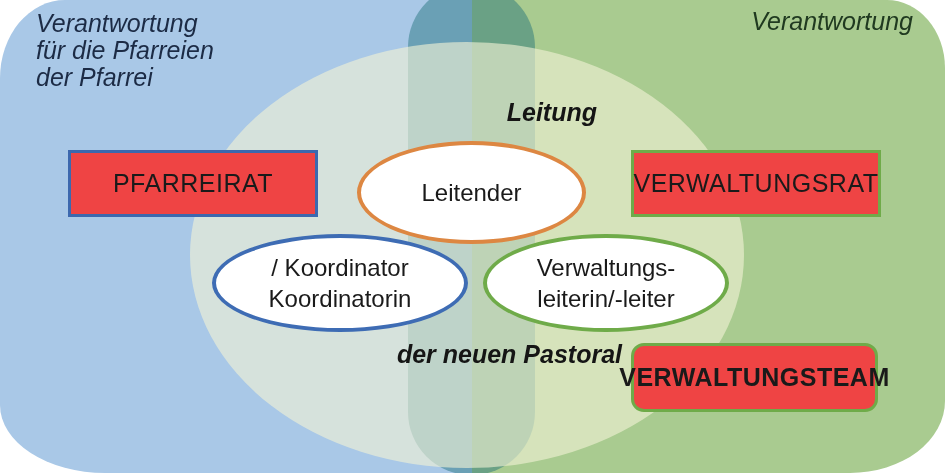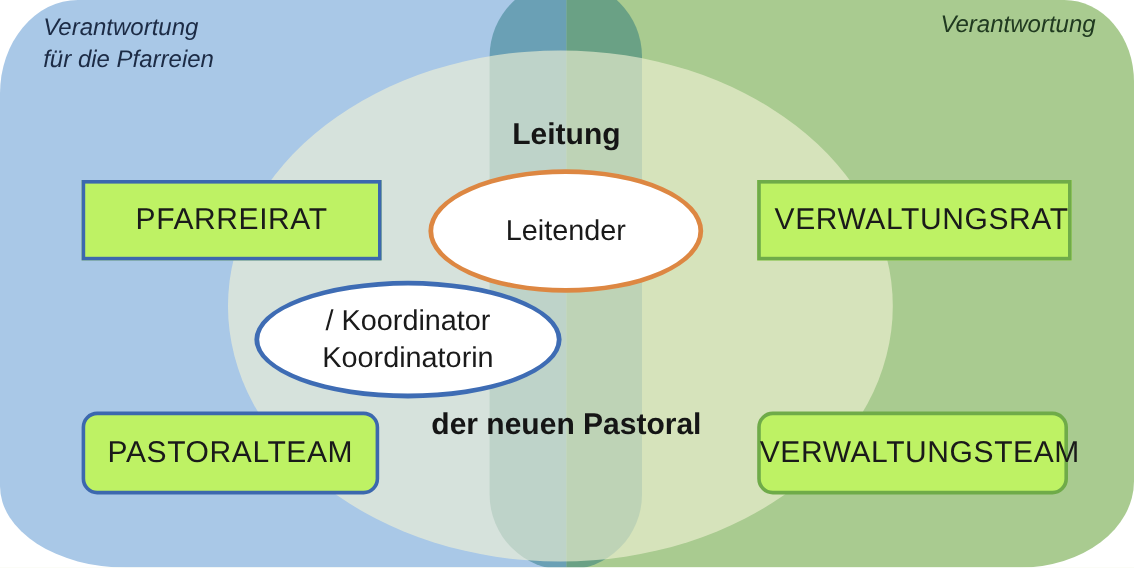--- a/index.html
+++ b/index.html
@@ -30,49 +30,49 @@
   }
   .big-ellipse{
     position:absolute;left:190px;top:42px;width:554px;height:426px;
     background:rgba(242,242,213,0.62);
     border-radius:50%;
   }
   
   .note{
     position:absolute;
     font-style:italic;
-    font-size:20px;line-height:27px;
+    font-size:25px;line-height:27px;
     color:#1c2b45;
   }
   .note-left{left:36px;top:10px;width:230px;text-align:left;}
   .note-right{right:32px;top:8px;width:280px;text-align:right;line-height:26px;color:#203a20;}
   
   .heading{
     position:absolute;
-    font-weight:bold;
+    font-weight:bold;font-style:italic;
     font-size:25px;color:#151515;
-    text-align:center;
+    text-align:right;
   }
   .heading-top{left:347px;top:98px;width:250px;}
   .heading-bottom{left:322px;top:340px;width:300px;}
   
   .box{
     position:absolute;
-    background:#bef264;
+    background:#ef4444;
     display:flex;align-items:center;justify-content:center;
     font-size:25px;color:#1a1a1a;
     letter-spacing:0.5px;
   }
   .box-blue{border:3px solid #3c68ae;}
-  .box-green{border:3px solid #6fab49;padding-left:12px;}
+  .box-green{border:3px solid #6fab49;}
   .box-rounded{border-radius:13px;}
   .box-pfarreirat{left:68px;top:150px;width:244px;height:61px;}
   .box-verwaltungsrat{left:631px;top:150px;width:244px;height:61px;}
   .box-pastoralteam{left:68px;top:343px;width:242px;height:63px;}
-  .box-verwaltungsteam{left:631px;top:343px;width:241px;height:63px;}
+  .box-verwaltungsteam{left:631px;top:343px;width:241px;height:63px;font-weight:bold;}
   
   .oval{
     position:absolute;
     background:#ffffff;
     border-radius:50%;
     display:flex;flex-direction:column;align-items:center;justify-content:center;
     font-size:24px;line-height:31px;color:#1a1a1a;
     text-align:center;
   }
   .oval-orange{left:357px;top:141px;width:221px;height:95px;border:4px solid #dd8742;}
@@ -85,42 +85,44 @@
 <div class="canvas">
 
   <div class="bg-left"></div>
   <div class="bg-right"></div>
   <div class="capsule"></div>
   <div class="big-ellipse"></div>
 
   <div class="note note-left">
     <div>Verantwortung</div>
     <div>für die Pfarreien</div>
+    <div>der Pfarrei</div>
   </div>
   <div class="note note-right">
     <div>Verantwortung</div>
   </div>
 
   <div class="heading heading-top">Leitung</div>
   <div class="heading heading-bottom">der neuen Pastoral</div>
 
   <div class="box box-blue box-pfarreirat">
     <span>PFARREIRAT</span>
   </div>
   <div class="box box-green box-verwaltungsrat">
     <span>VERWALTUNGSRAT</span>
   </div>
-  <div class="box box-blue box-rounded box-pastoralteam">
-    <span>PASTORALTEAM</span>
-  </div>
   <div class="box box-green box-rounded box-verwaltungsteam">
     <span>VERWALTUNGSTEAM</span>
   </div>
 
   <div class="oval oval-orange">
     <div>Leitender</div>
   </div>
   <div class="oval oval-blue">
     <div>/ Koordinator</div>
     <div>Koordinatorin</div>
   </div>
+  <div class="oval oval-green">
+    <div>Verwaltungs-</div>
+    <div>leiterin/-leiter</div>
+  </div>
 
 </div>
 
 </body></html>

